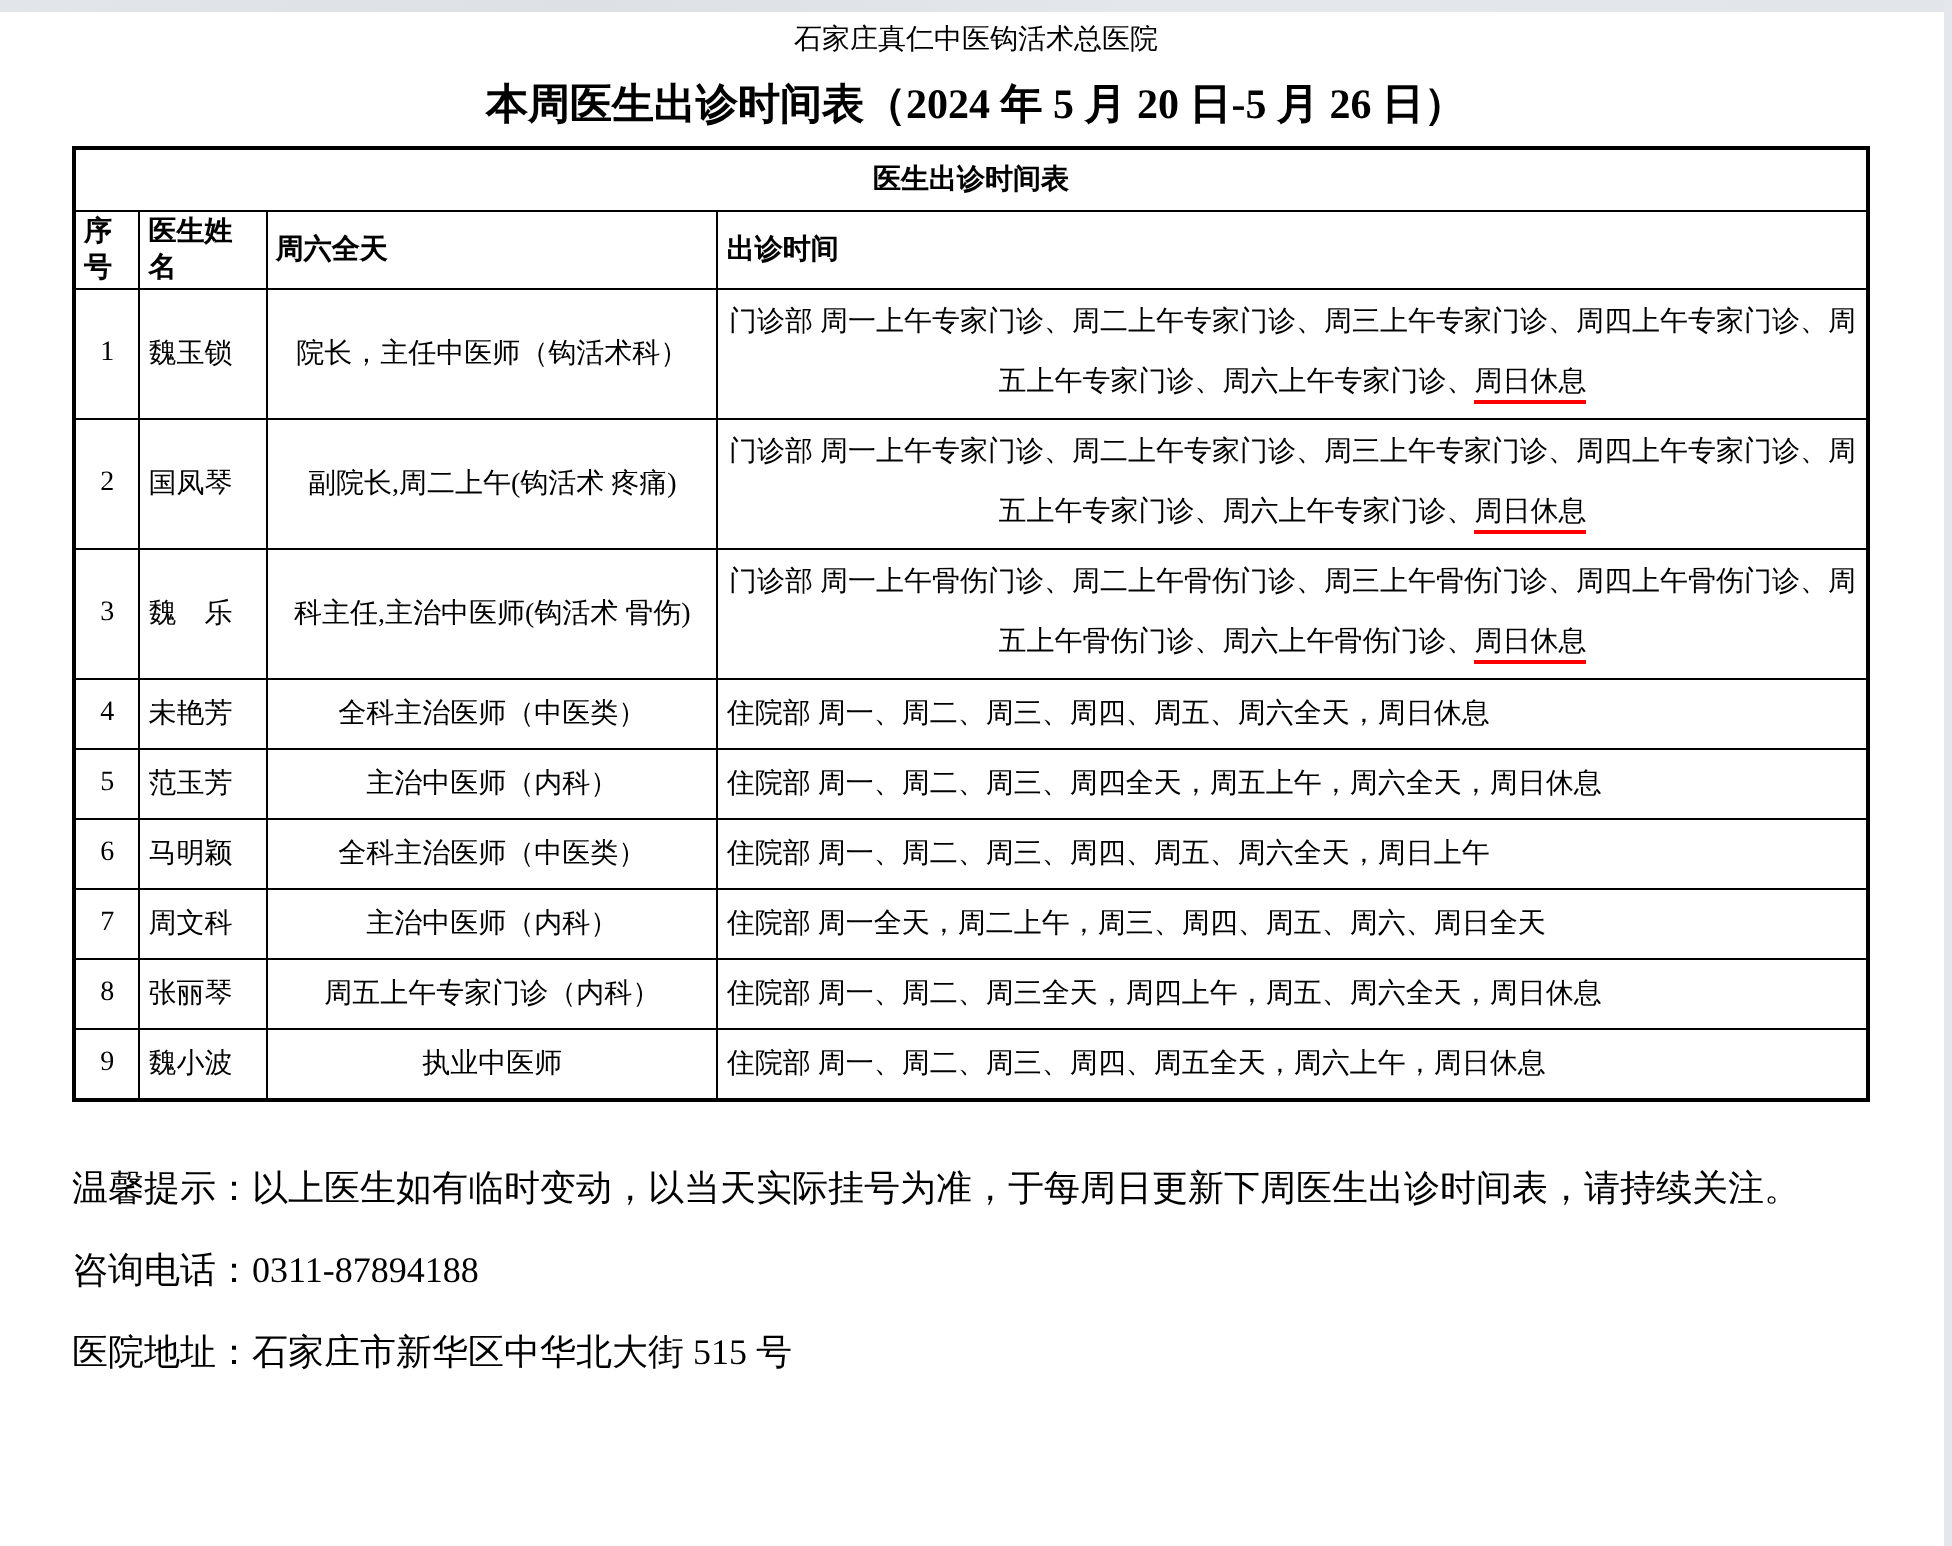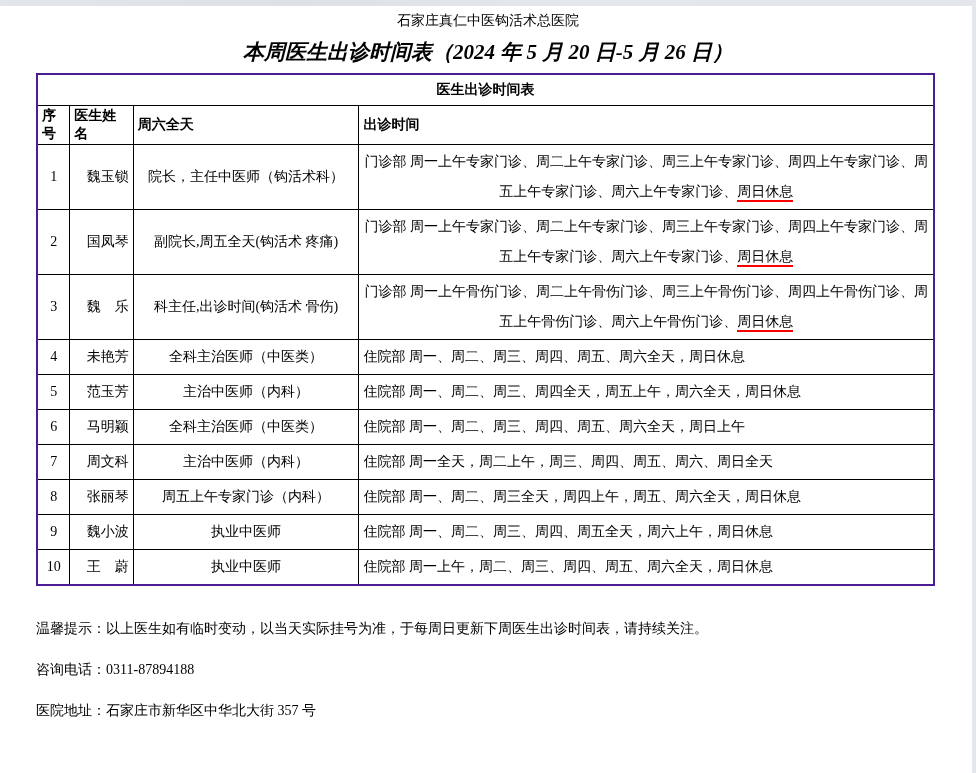--- a/index.html
+++ b/index.html
@@ -2,39 +2,39 @@
 <html><head>
 <meta charset="utf-8">
 <style>
   html,body{margin:0;padding:0;background:#fff;}
   .page{position:relative;width:976px;height:773px;background:#ffffff;overflow:hidden;
         font-family:"Liberation Serif","DejaVu Serif",serif;color:#000;}
   .top-strip{position:absolute;top:0;left:0;width:976px;height:6px;
              background:linear-gradient(90deg,#e2e5e9 0%,#dde1e6 30%,#e4e7eb 60%,#e2e5e9 100%);}
   .right-strip{position:absolute;top:0;right:0;width:4px;height:773px;background:#e4e7eb;}
   .title1{margin-top:12px;text-align:center;font-size:14px;line-height:18px;}
-  .title2{margin-top:9px;text-align:center;font-size:21px;font-weight:bold;line-height:26px;font-style:italic;}
+  .title2{margin-top:9px;text-align:center;font-size:21px;font-weight:bold;line-height:26px;}
   table.sched{border-collapse:collapse;table-layout:fixed;margin:8px 0 0 36px;width:899px;
-              border:2px solid #4c1d95;font-size:14px;}
+              border:2px solid #000000;font-size:14px;}
   table.sched th,table.sched td{border:1px solid #000;padding:1px 4px;overflow:hidden;}
   .cap-row th{height:28px;font-size:14px;font-weight:bold;text-align:center;}
   .hdr-row th{height:26px;font-size:14px;font-weight:bold;text-align:left;}
   .col-no{width:32px;}
   .col-name{width:62px;}
   .col-title{width:220px;}
   .col-sched{width:561px;}
   td.c-no{text-align:center;height:32px;}
-  td.c-name{text-align:right;}
+  td.c-name{text-align:left;}
   td.c-title{text-align:center;}
   td.c-sched{text-align:left;margin-left:13px;}
   tr.tall td{height:62px;}
   tr.tall td.c-sched{text-align:center;line-height:30px;}
   .flag{border-bottom:2px solid #ff0000;padding-bottom:1px;}
   .caret{display:inline-block;width:1.5px;height:14px;background:#000;vertical-align:-2px;margin-left:1px;}
-  .footer{margin:34px 0 0 36px;font-size:14px;}
+  .footer{margin:34px 0 0 36px;font-size:18px;}
   .footer p{margin:0 0 23px 0;line-height:18px;}
 </style>
 </head>
 <body>
 
 <div class="page">
   <div class="top-strip"></div>
   <div class="right-strip"></div>
 
   <div class="title1">石家庄真仁中医钩活术总医院</div>
@@ -61,27 +61,27 @@
     <tbody>
         <tr class="tall">
           <td class="c-no">1</td>
           <td class="c-name">魏玉锁</td>
           <td class="c-title">院长，主任中医师（钩活术科）</td>
           <td class="c-sched"><span>门诊部 周一上午专家门诊、周二上午专家门诊、周三上午专家门诊、周四上午专家门诊、周五上午专家门诊、周六上午专家门诊、</span><span class="flag">周日休息</span></td>
         </tr>
         <tr class="tall">
           <td class="c-no">2</td>
           <td class="c-name">国凤琴</td>
-          <td class="c-title">副院长,周五全天(钩活术 疼痛)</td>
+          <td class="c-title">副院长,周二上午(钩活术 疼痛)</td>
           <td class="c-sched"><span>门诊部 周一上午专家门诊、周二上午专家门诊、周三上午专家门诊、周四上午专家门诊、周五上午专家门诊、周六上午专家门诊、</span><span class="flag">周日休息</span></td>
         </tr>
         <tr class="tall">
           <td class="c-no">3</td>
           <td class="c-name">魏　乐</td>
-          <td class="c-title">科主任,出诊时间(钩活术 骨伤)</td>
+          <td class="c-title">科主任,主治中医师(钩活术 骨伤)</td>
           <td class="c-sched"><span>门诊部 周一上午骨伤门诊、周二上午骨伤门诊、周三上午骨伤门诊、周四上午骨伤门诊、周五上午骨伤门诊、周六上午骨伤门诊、</span><span class="flag">周日休息</span></td>
         </tr>
         <tr>
           <td class="c-no">4</td>
           <td class="c-name">未艳芳</td>
           <td class="c-title">全科主治医师（中医类）</td>
           <td class="c-sched"><span>住院部 周一、周二、周三、周四、周五、周六全天，周日休息</span></td>
         </tr>
         <tr>
           <td class="c-no">5</td>
@@ -106,28 +106,22 @@
           <td class="c-name">张丽琴</td>
           <td class="c-title">周五上午专家门诊（内科）</td>
           <td class="c-sched"><span>住院部 周一、周二、周三全天，周四上午，周五、周六全天，周日休息</span></td>
         </tr>
         <tr>
           <td class="c-no">9</td>
           <td class="c-name">魏小波</td>
           <td class="c-title">执业中医师</td>
           <td class="c-sched"><span>住院部 周一、周二、周三、周四、周五全天，周六上午，周日休息</span></td>
         </tr>
-        <tr>
-          <td class="c-no">10</td>
-          <td class="c-name">王　蔚</td>
-          <td class="c-title">执业中医师</td>
-          <td class="c-sched"><span>住院部 周一上午，周二、周三、周四、周五、周六全天，周日休息</span></td>
-        </tr>
       </tbody>
   </table>
 
   <div class="footer">
     <p>温馨提示：以上医生如有临时变动，以当天实际挂号为准，于每周日更新下周医生出诊时间表，请持续关注。</p>
     <p>咨询电话：0311-87894188</p>
-    <p>医院地址：石家庄市新华区中华北大街 357 号</p>
+    <p>医院地址：石家庄市新华区中华北大街 515 号</p>
 
   </div>
 </div>
 
 </body></html>

